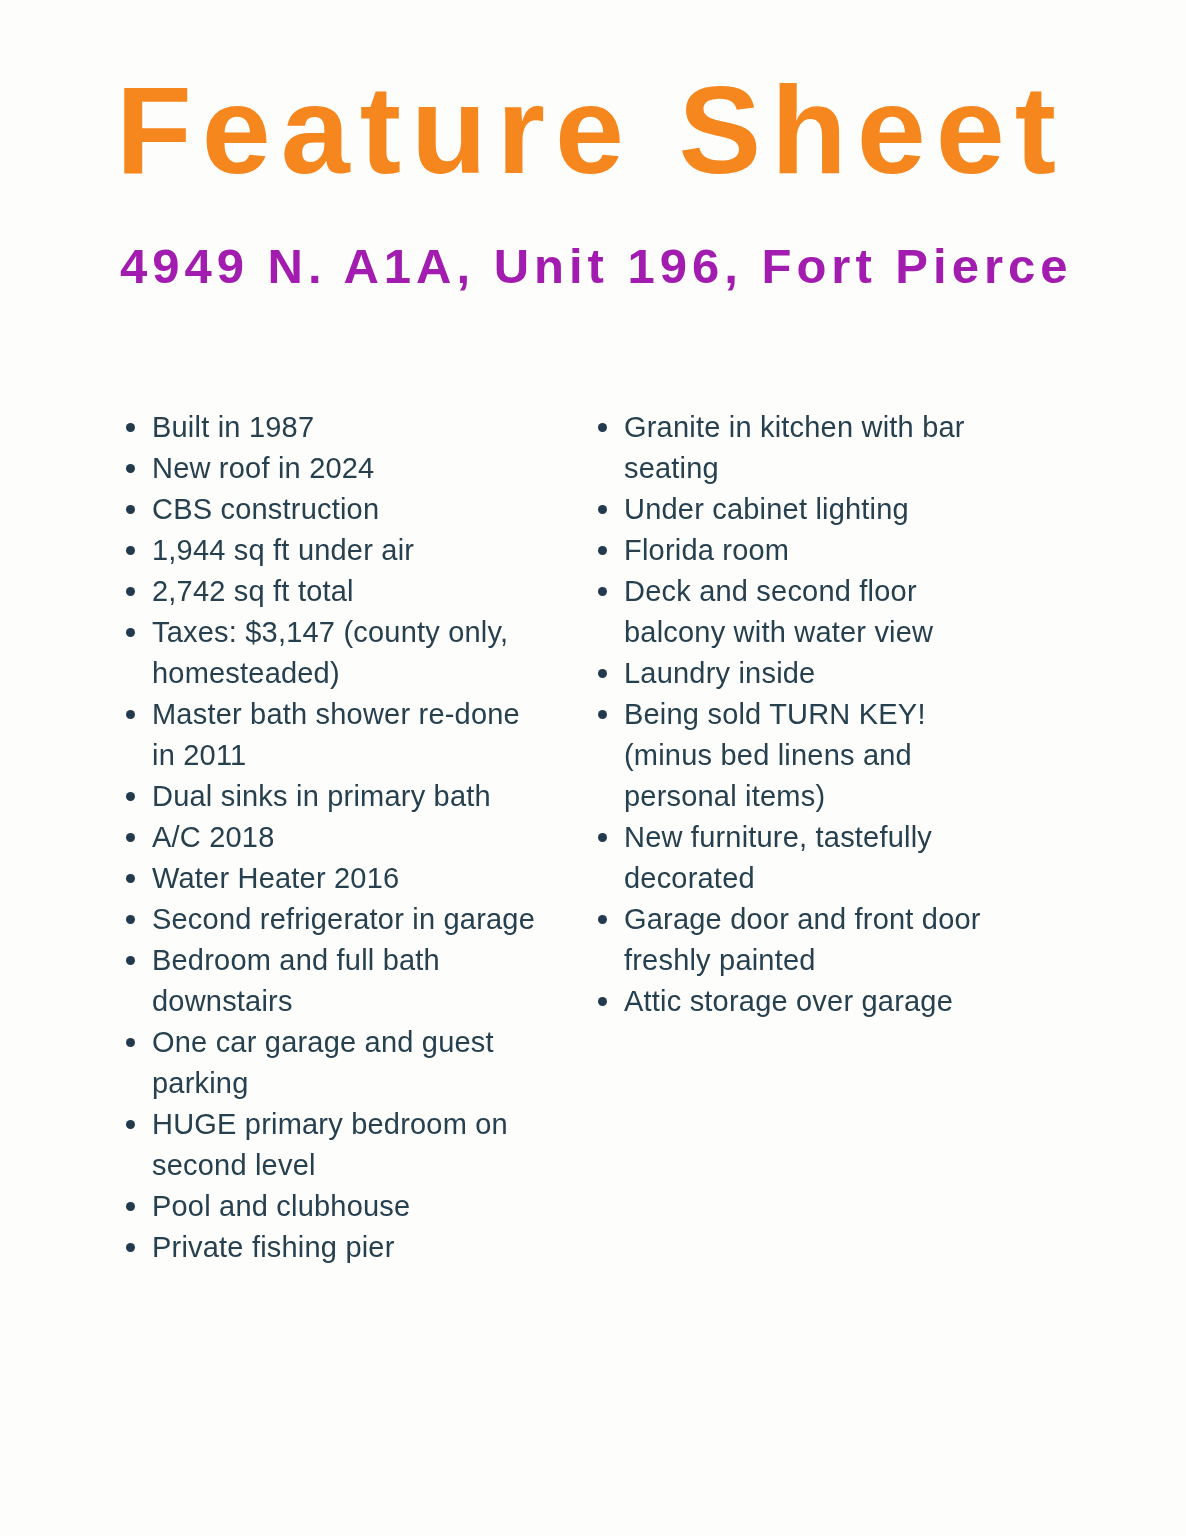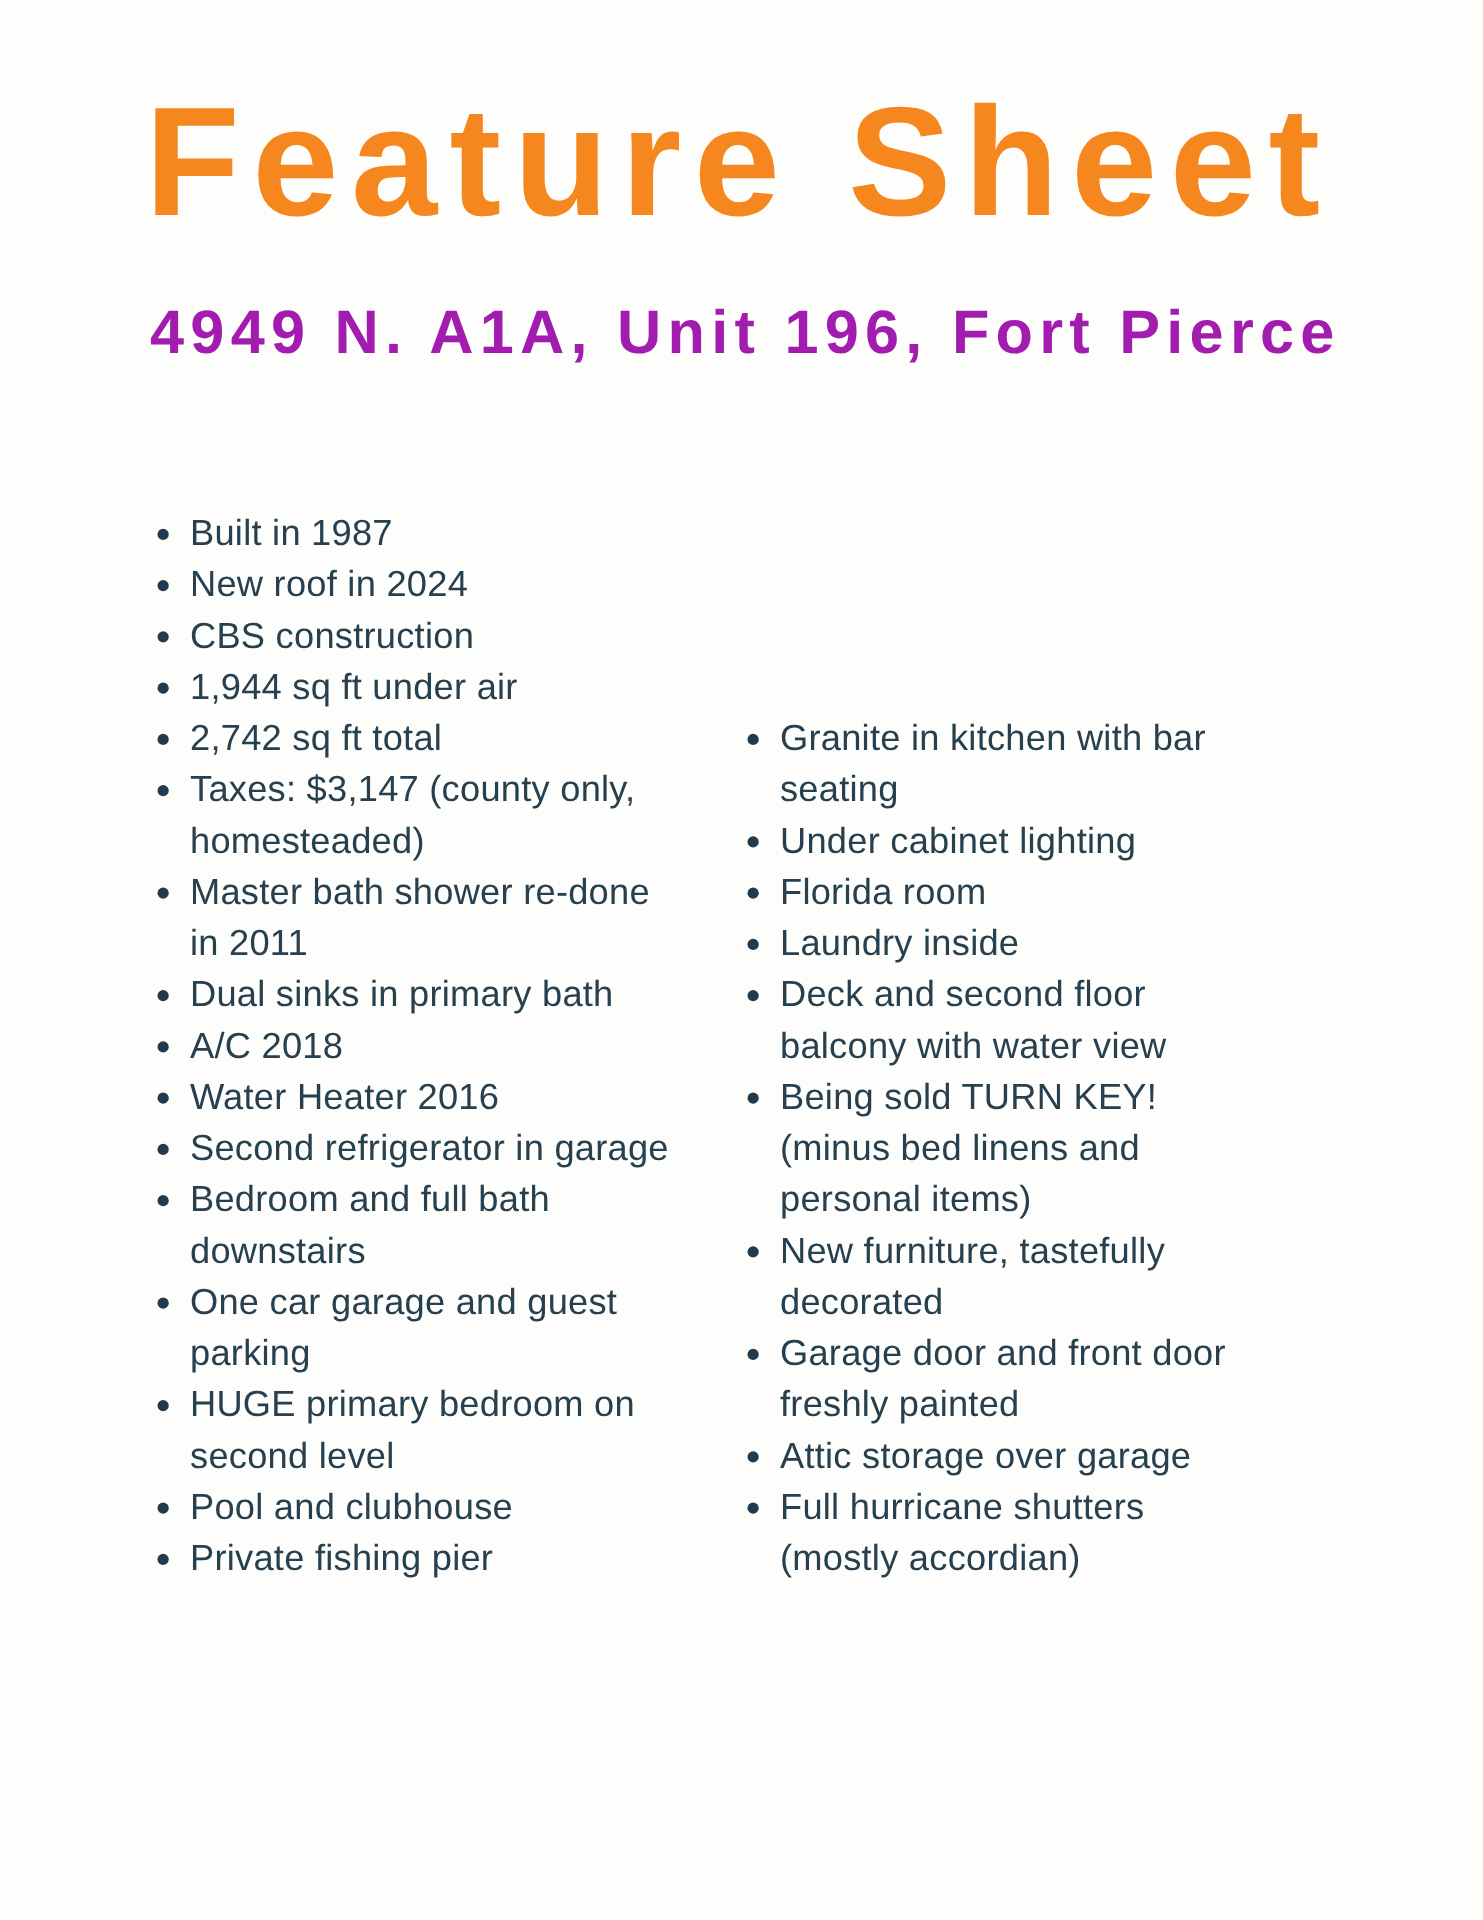--- a/index.html
+++ b/index.html
@@ -38,21 +38,21 @@
     font-weight: 700;
     letter-spacing: 5px;
     color: #a21caf;
     white-space: nowrap;
   }
   .columns {
     position: absolute;
     left: 124px;
     top: 407px;
     display: flex;
-    align-items: flex-end;
+    align-items: flex-start;
   }
   ul.feature-list {
     list-style: none;
     margin: 0;
     padding: 0;
   }
   ul.feature-list.left  { width: 424px; margin-right: 48px; }
   ul.feature-list.right { width: 406px; }
   li.feature-item {
     display: flex;
@@ -165,41 +165,37 @@
         <li class="feature-item">
           <span class="bullet"></span>
           <span class="item-text">Under cabinet lighting</span>
         </li>
         <li class="feature-item">
           <span class="bullet"></span>
           <span class="item-text">Florida room</span>
         </li>
         <li class="feature-item">
           <span class="bullet"></span>
+          <span class="item-text">Deck and second floor balcony with water view</span>
+        </li>
+        <li class="feature-item">
+          <span class="bullet"></span>
           <span class="item-text">Laundry inside</span>
         </li>
         <li class="feature-item">
           <span class="bullet"></span>
-          <span class="item-text">Deck and second floor balcony with water view</span>
-        </li>
-        <li class="feature-item">
-          <span class="bullet"></span>
           <span class="item-text">Being sold TURN KEY! (minus bed linens and personal items)</span>
         </li>
         <li class="feature-item">
           <span class="bullet"></span>
           <span class="item-text">New furniture, tastefully decorated</span>
         </li>
         <li class="feature-item">
           <span class="bullet"></span>
           <span class="item-text">Garage door and front door freshly painted</span>
         </li>
         <li class="feature-item">
           <span class="bullet"></span>
           <span class="item-text">Attic storage over garage</span>
-        </li>
-        <li class="feature-item">
-          <span class="bullet"></span>
-          <span class="item-text">Full hurricane shutters (mostly accordian)</span>
         </li>
       </ul>
   </div>
 </div>
 
 </body></html>

